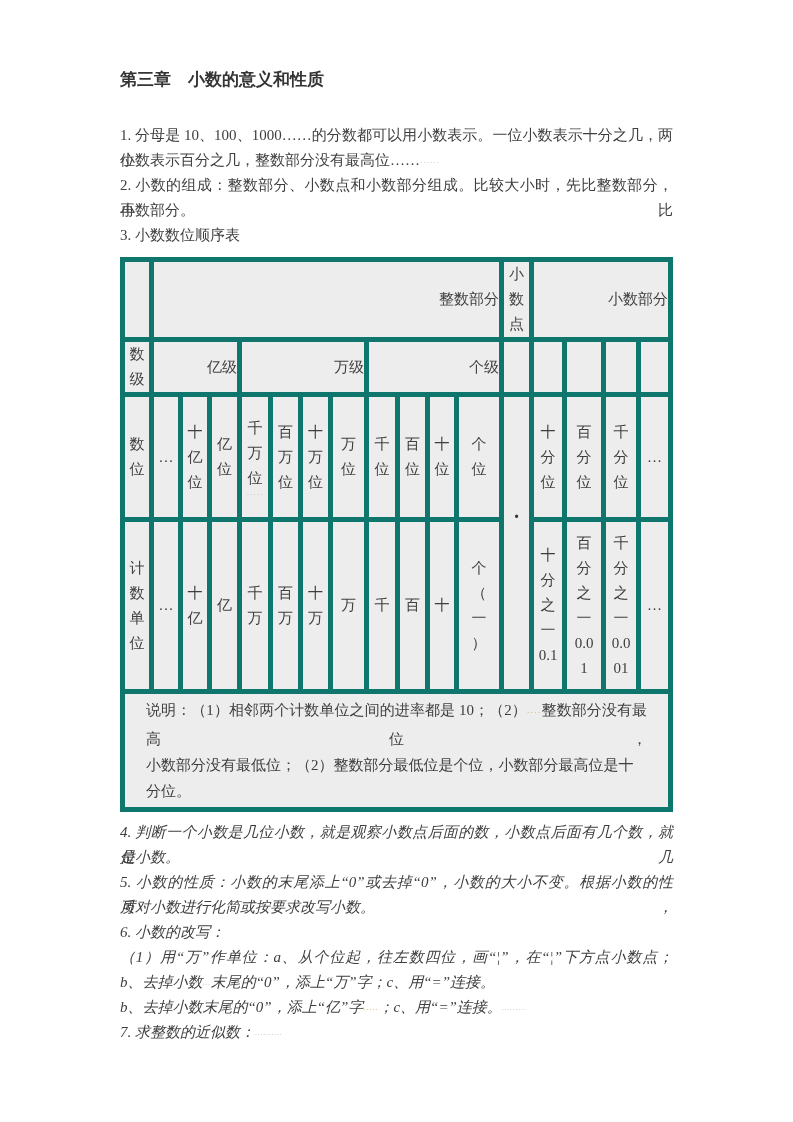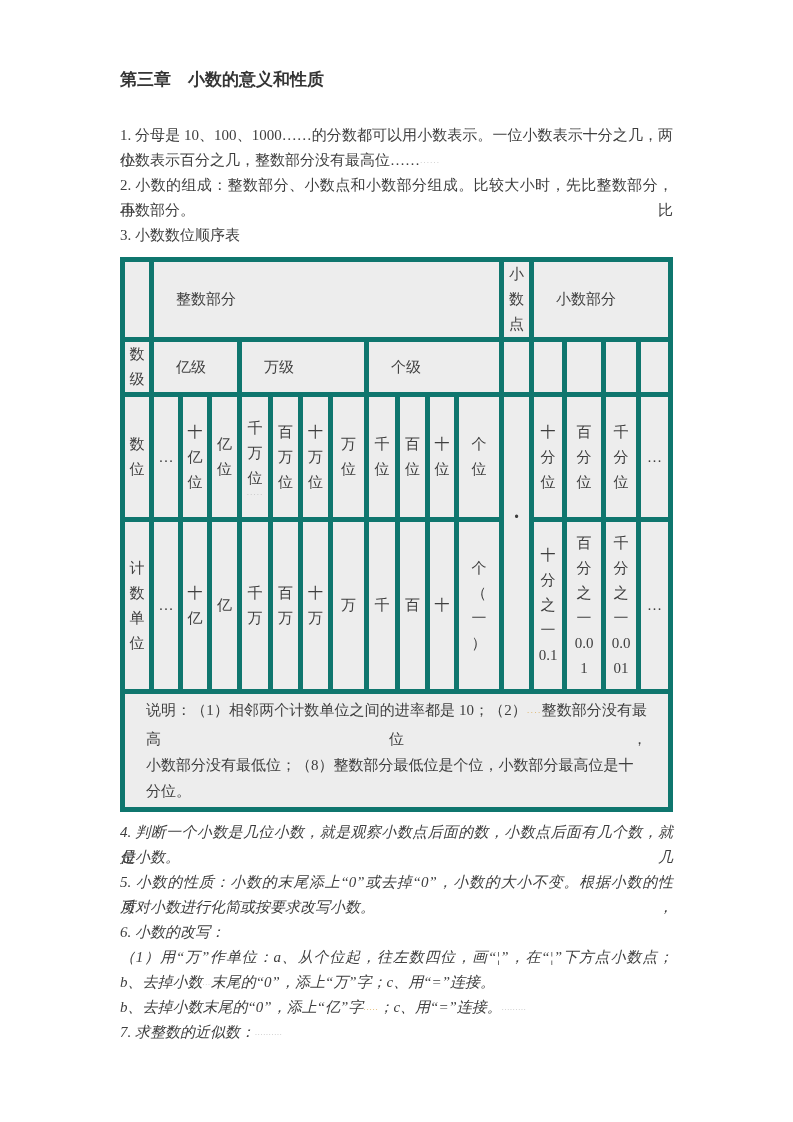--- a/index.html
+++ b/index.html
@@ -18,21 +18,21 @@
   .art{color:#a8a8a8;font-size:7px;letter-spacing:1px;}
   .art.orange{color:#d9a23f;font-size:8px;}
   table.pv{
     border-collapse:collapse;table-layout:fixed;width:550px;margin-top:9px;
     background:#ededed;border:2px solid #262626;
   }
   .pv td{
     border:5px solid #0f766e;text-align:center;vertical-align:middle;
     padding:0;font-size:15px;line-height:25px;color:#3e3e3e;
   }
-  .pv td.h-left{text-align:left;padding-left:22px;}
+  .pv td.h-left{text-align:right;padding-left:22px;}
   .vs{display:inline-block;word-break:break-all;line-break:anywhere;text-align:center;vertical-align:middle;}
   .vs1{width:1.05em;}
   .vs12{width:1.25em;}
   .vs14{width:1.45em;}
   .vs17{width:1.75em;}
   .dot{font-weight:bold;font-size:20px;position:relative;top:-26px;}
   .pv td.note{text-align:left;padding:3px 21px;}
   .note-line{font-size:15px;line-height:26px;}
   .tiny-block{display:block;line-height:8px;}
   .ell{font-size:15px;}
@@ -125,21 +125,21 @@
       <td>十</td>
       <td><span class="vs vs17">个（一）</span></td>
       <td><span class="vs vs12">十分之一0.1</span></td>
       <td><span class="vs vs14">百分之一0.01</span></td>
       <td><span class="vs vs12">千分之一0.001</span></td>
       <td class="ell">…</td>
     </tr>
     <tr style="height:56px">
       <td colspan="17" class="note">
         <div class="note-line fill"><span>说明：（1）相邻两个计数单位之间的进率都是 10；（2）</span><span class="art orange">····</span><span>整数部分没有最高位，</span></div>
-        <div class="note-line">小数部分没有最低位；（8）整数部分最低位是个位，小数部分最高位是十分位。</div>
+        <div class="note-line">小数部分没有最低位；（2）整数部分最低位是个位，小数部分最高位是十分位。</div>
       </td>
     </tr>
   </tbody>
     </table>
 
   <div class="lines2">
     <div class="line fill">4. 判断一个小数是几位小数，就是观察小数点后面的数，小数点后面有几个数，就是几</div>
     <div class="line">位小数。</div>
     <div class="line fill">5. 小数的性质：小数的末尾添上“0”或去掉“0”，小数的大小不变。根据小数的性质，</div>
     <div class="line">可对小数进行化简或按要求改写小数。</div>

